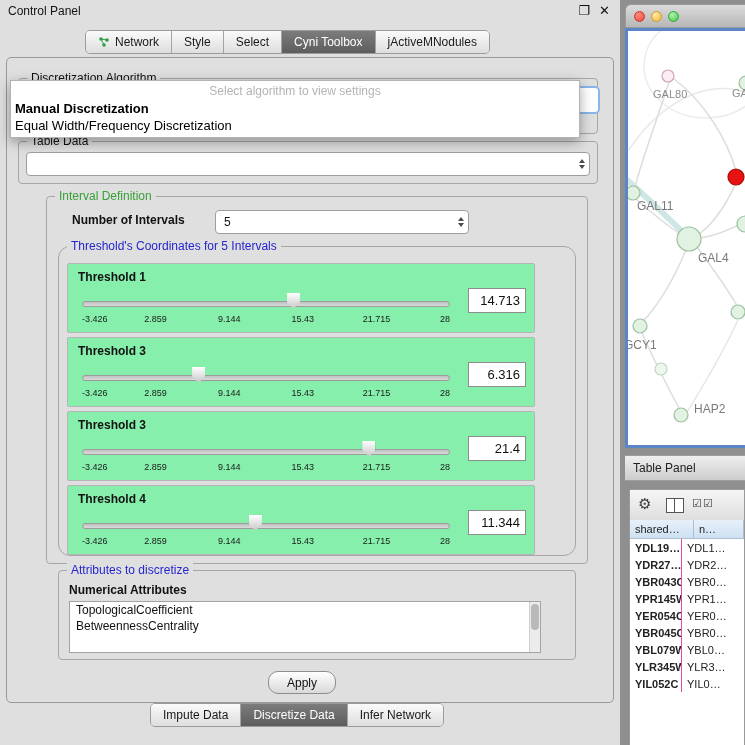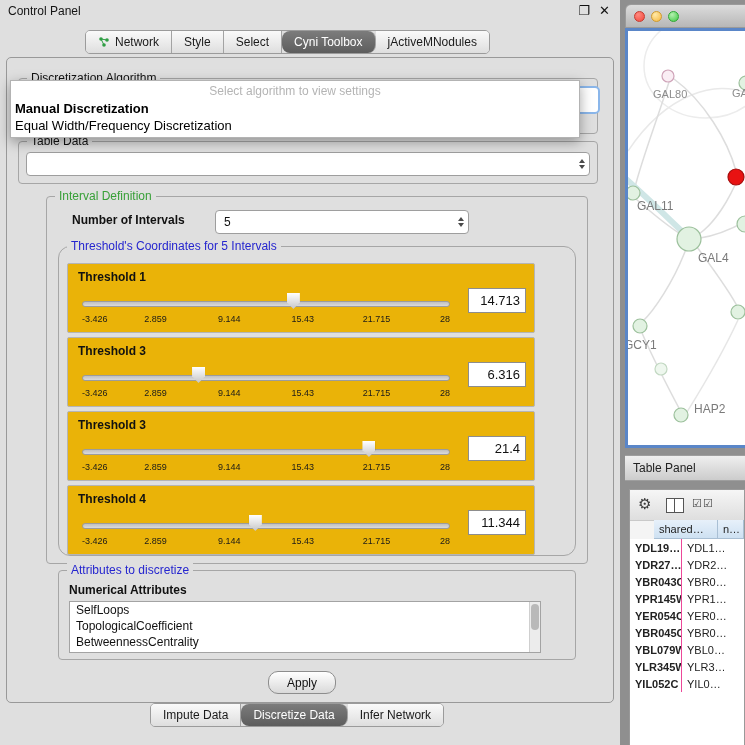--- a/index.html
+++ b/index.html
@@ -11,21 +11,21 @@
   .cp-title{position:absolute;left:8px;top:4px;font-size:12px;color:#141414;}
   .win-btns{position:absolute;right:10px;top:3px;font-size:13px;color:#111;display:flex;gap:9px;}
   .win-btns span{cursor:default;}
 
   .tabstrip{position:absolute;display:flex;border:1px solid #9b9b9b;border-radius:5px;overflow:hidden;height:22px;}
   .tabstrip.top{left:85px;top:30px;}
   .tabstrip.bottom{left:150px;top:703px;}
   .tab{display:flex;align-items:center;gap:5px;padding:0 12px;font-size:12px;color:#1a1a1a;
        background:linear-gradient(#fafafa,#dedede);border-right:1px solid #a3a3a3;white-space:nowrap;}
   .tab:last-child{border-right:none;}
-  .tab.sel{background:linear-gradient(#7c7c7c,#5d5d5d);color:#fff;border-radius:8px;}
+  .tab.sel{background:linear-gradient(#7c7c7c,#5d5d5d);color:#fff;}
 
   .main-panel{position:absolute;left:6px;top:57px;width:606px;height:644px;border:1px solid #999;border-radius:5px;}
 
   .group{position:absolute;border:1px solid #a6a6a6;border-radius:4px;}
   .gtitle{position:absolute;top:-8px;left:8px;background:#dfdfdf;padding:0 4px;font-size:12px;color:#111;white-space:nowrap;}
   .gtitle.green{color:#38a038;}
   .gtitle.blue{color:#2525cf;}
 
   #grp-algo{left:18px;top:78px;width:578px;height:54px;z-index:1;}
   #combo-hidden{position:absolute;left:552px;top:86px;width:44px;height:24px;background:#fff;
@@ -44,21 +44,21 @@
   .arr-dn{width:0;height:0;border-left:3.5px solid transparent;border-right:3.5px solid transparent;border-top:4px solid #4a4a4a;}
 
   #grp-tabledata{left:18px;top:141px;width:578px;height:41px;}
   #combo-table{left:26px;top:152px;width:562px;height:22px;}
 
   #grp-interval{left:46px;top:196px;width:540px;height:366px;}
   #lbl-numint{position:absolute;left:72px;top:213px;font-weight:bold;font-size:12px;color:#111;}
   #combo-numint{left:215px;top:210px;width:252px;height:22px;}
 
   #grp-thresh{left:58px;top:246px;width:516px;height:308px;border-radius:12px;}
-  .tbox{position:absolute;left:8px;width:466px;height:68px;border:1px solid #b5b5b5;border-radius:2px;background:#eab308;}
+  .tbox{position:absolute;left:8px;width:466px;height:68px;border:1px solid #b5b5b5;border-radius:2px;background:#86efac;}
   .tlabel{position:absolute;left:10px;top:6px;font-size:12px;font-weight:bold;color:#111;}
   .slider{position:absolute;left:14px;top:28px;width:368px;height:20px;}
   .track{position:absolute;left:0;right:0;top:9px;height:4px;background:linear-gradient(#c0c0c0,#dadada);
          border:1px solid #9c9c9c;border-radius:3px;}
   .thumb{position:absolute;top:1px;width:13px;height:16px;background:linear-gradient(#ffffff,#c6c6c6);
          clip-path:polygon(0 0,100% 0,100% 58%,50% 100%,0 58%);filter:drop-shadow(0 1px 1px rgba(0,0,0,.45));}
   .ticks{position:absolute;left:14px;top:50px;width:368px;height:12px;}
   .tick{position:absolute;font-size:9px;color:#1a1a1a;white-space:nowrap;}
   .valbox{position:absolute;right:8px;top:24px;width:58px;height:25px;background:#fff;border:1px solid #8d8d8d;
           font-size:13px;color:#111;display:flex;align-items:center;justify-content:flex-end;padding-right:5px;box-sizing:border-box;}
@@ -87,21 +87,21 @@
   .tp-header{position:absolute;left:625px;top:455px;width:120px;height:26px;background:linear-gradient(#efefef,#cccccc);
              border-top:1px solid #9e9e9e;border-bottom:1px solid #9e9e9e;font-size:12px;color:#222;
              display:flex;align-items:center;padding-left:8px;box-sizing:border-box;}
 
   .table-window{position:absolute;left:629px;top:489px;width:116px;height:258px;background:#f4f4f4;border:1px solid #999;box-sizing:border-box;}
   .tw-toolbar{position:absolute;left:0;top:0;right:0;height:30px;background:linear-gradient(#f6f6f6,#dedede);border-bottom:1px solid #c9c9c9;}
   .gear{position:absolute;left:8px;top:5px;font-size:15px;color:#3c3c3c;}
   .col-icon{position:absolute;left:36px;top:8px;width:16px;height:13px;border:1px solid #555;background:#fff;}
   .col-icon::after{content:"";position:absolute;left:7px;top:0;bottom:0;width:1px;background:#555;}
   .checks{position:absolute;left:62px;top:7px;font-size:11px;color:#3c3c3c;letter-spacing:1px;}
-  .thead{position:absolute;left:0;top:30px;right:0;height:19px;display:flex;margin-left:24px;}
+  .thead{position:absolute;left:0;top:30px;right:0;height:19px;display:flex;}
   .hcell{background:linear-gradient(#e7f0fa,#cee1f2);border-right:1px solid #a9bfd4;border-bottom:1px solid #a9bfd4;
          font-size:11px;color:#222;display:flex;align-items:center;padding-left:5px;box-sizing:border-box;overflow:hidden;white-space:nowrap;}
   .hcell.c0{width:64px;}
   .hcell.c1{flex:1;}
   .tbody{position:absolute;left:0;top:49px;right:0;bottom:0;background:#fff;overflow:hidden;}
   .trow{display:flex;height:17px;}
   .tcell{font-size:11px;color:#222;display:flex;align-items:center;padding-left:5px;box-sizing:border-box;overflow:hidden;white-space:nowrap;}
   .tcell.c0{width:52px;border-right:1px solid #ec4899;font-weight:bold;}
   .tcell.c1{flex:1;}
 </style>
@@ -247,21 +247,20 @@
           </div>
         <div class="valbox">11.344</div>
       </div>
     </div>
 
     <div class="group" id="grp-attrs">
       <span class="gtitle blue">Attributes to discretize</span>
       <span class="subtitle">Numerical Attributes</span>
       <div class="listbox">
         <div>
-            <div class="list-item">SelfLoops</div>
             <div class="list-item">TopologicalCoefficient</div>
             <div class="list-item">BetweennessCentrality</div>
           </div>
         <div class="scroll">
             <div class="sthumb"></div>
           </div>
       </div>
     </div>
 
     <div class="apply">Apply</div>

